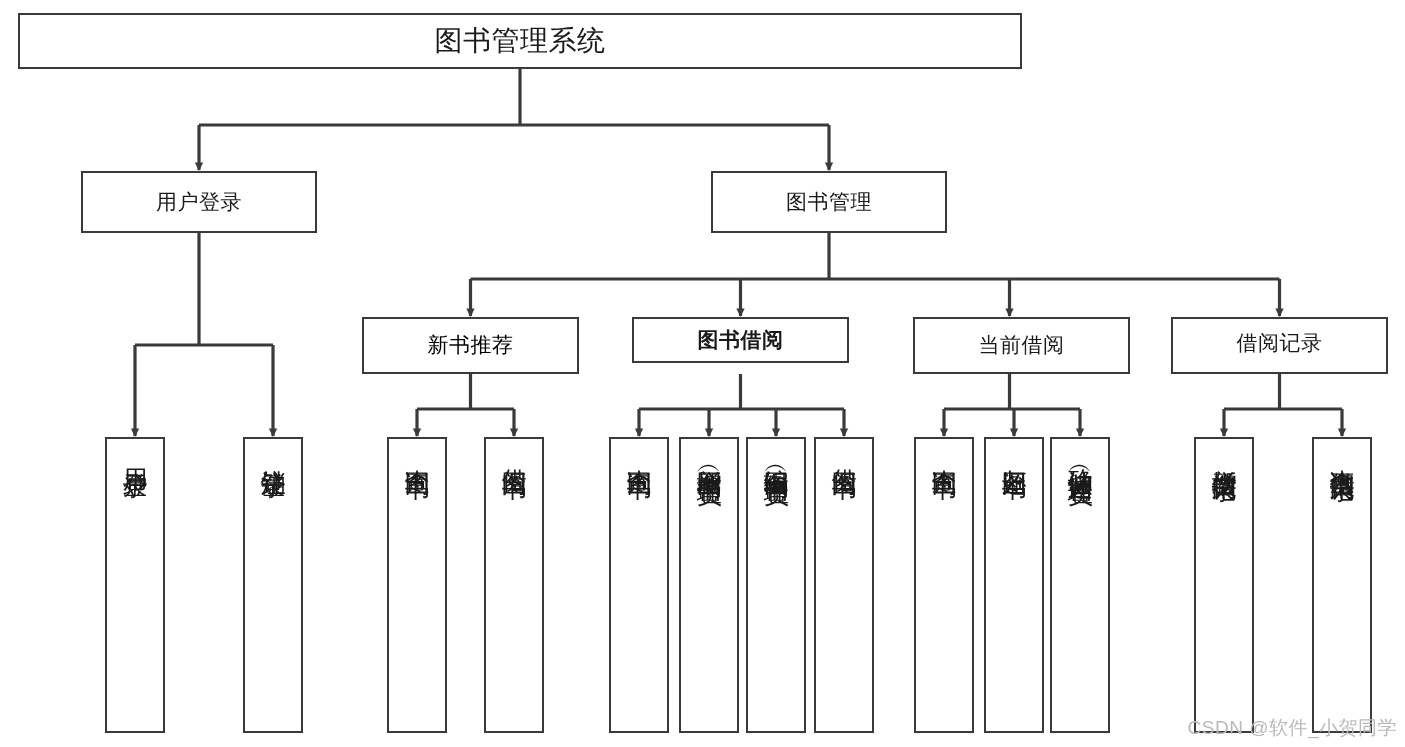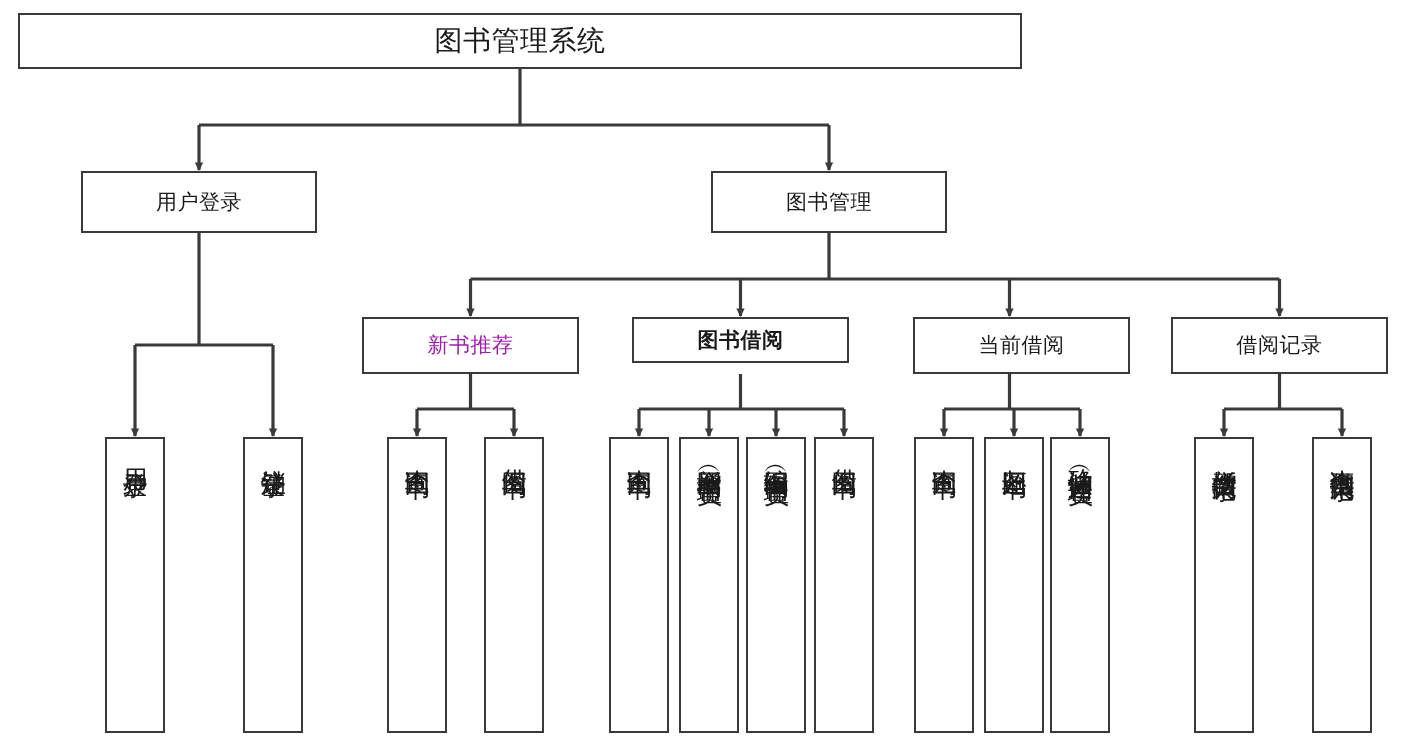--- a/index.html
+++ b/index.html
@@ -125,30 +125,30 @@
       <div class="node horizontal root" style="left: 18px; top: 13px; width: 1004px; height: 56px; border-color: rgb(58, 58, 58); background: rgb(255, 255, 255);">
         <span class="node-label" style="color: rgb(26, 26, 26);">图书管理系统</span>
       </div>
       <div class="node horizontal" style="left: 81px; top: 171px; width: 236px; height: 62px; border-color: rgb(58, 58, 58); background: rgb(255, 255, 255);">
         <span class="node-label" style="color: rgb(26, 26, 26);">用户登录</span>
       </div>
       <div class="node horizontal" style="left: 711px; top: 171px; width: 236px; height: 62px; border-color: rgb(58, 58, 58); background: rgb(255, 255, 255);">
         <span class="node-label" style="color: rgb(26, 26, 26);">图书管理</span>
       </div>
       <div class="node horizontal" style="left: 362px; top: 317px; width: 217px; height: 57px; border-color: rgb(58, 58, 58); background: rgb(255, 255, 255);">
-        <span class="node-label" style="color: #a21caf; font-family: Liberation Serif, serif;">新书推荐</span>
+        <span class="node-label" style="color: #000000; font-family: Liberation Serif, serif;">新书推荐</span>
       </div>
       <div class="node horizontal" style="left: 632px; top: 317px; width: 217px; height: 46px; border-color: rgb(58, 58, 58); background: rgb(255, 255, 255); font-weight: bold;">
         <span class="node-label" style="color: rgb(26, 26, 26);">图书借阅</span>
       </div>
       <div class="node horizontal" style="left: 901px; top: 317px; width: 217px; height: 57px; border-color: rgb(58, 58, 58); background: rgb(255, 255, 255); margin-left: 12px;">
         <span class="node-label" style="color: rgb(26, 26, 26);">当前借阅</span>
       </div>
       <div class="node horizontal" style="left: 1171px; top: 317px; width: 217px; height: 57px; border-color: rgb(58, 58, 58); background: rgb(255, 255, 255);">
-        <span class="node-label" style="color: rgb(26, 26, 26);">借阅记录</span>
+        <span class="node-label" style="color: rgb(26, 26, 26); font-family: Liberation Mono, monospace;">借阅记录</span>
       </div>
       <div class="node vertical" style="left: 105px; top: 437px; width: 60px; height: 296px; border-color: rgb(58, 58, 58); background: rgb(255, 255, 255);">
         <span class="node-label" style="color: rgb(26, 26, 26);">用户登录</span>
       </div>
       <div class="node vertical" style="left: 243px; top: 437px; width: 60px; height: 296px; border-color: rgb(58, 58, 58); background: rgb(255, 255, 255);">
         <span class="node-label" style="color: rgb(26, 26, 26);">注销登录</span>
       </div>
       <div class="node vertical" style="left: 387px; top: 437px; width: 60px; height: 296px; border-color: rgb(58, 58, 58); background: rgb(255, 255, 255);">
         <span class="node-label" style="color: rgb(26, 26, 26);">查询图书</span>
       </div>
@@ -177,13 +177,14 @@
         <span class="node-label" style="color: rgb(26, 26, 26);">确认归还（管理员）</span>
       </div>
       <div class="node vertical" style="left: 1194px; top: 437px; width: 60px; height: 296px; border-color: rgb(58, 58, 58); background: rgb(255, 255, 255);">
         <span class="node-label" style="color: rgb(26, 26, 26);">新增借阅记录</span>
       </div>
       <div class="node vertical" style="left: 1312px; top: 437px; width: 60px; height: 296px; border-color: rgb(58, 58, 58); background: rgb(255, 255, 255);">
         <span class="node-label" style="color: rgb(26, 26, 26);">查询借阅记录</span>
       </div>
     </div>
 
+  <div class="watermark">CSDN @软件_小贺同学</div>
 </div>
 
 </body></html>

